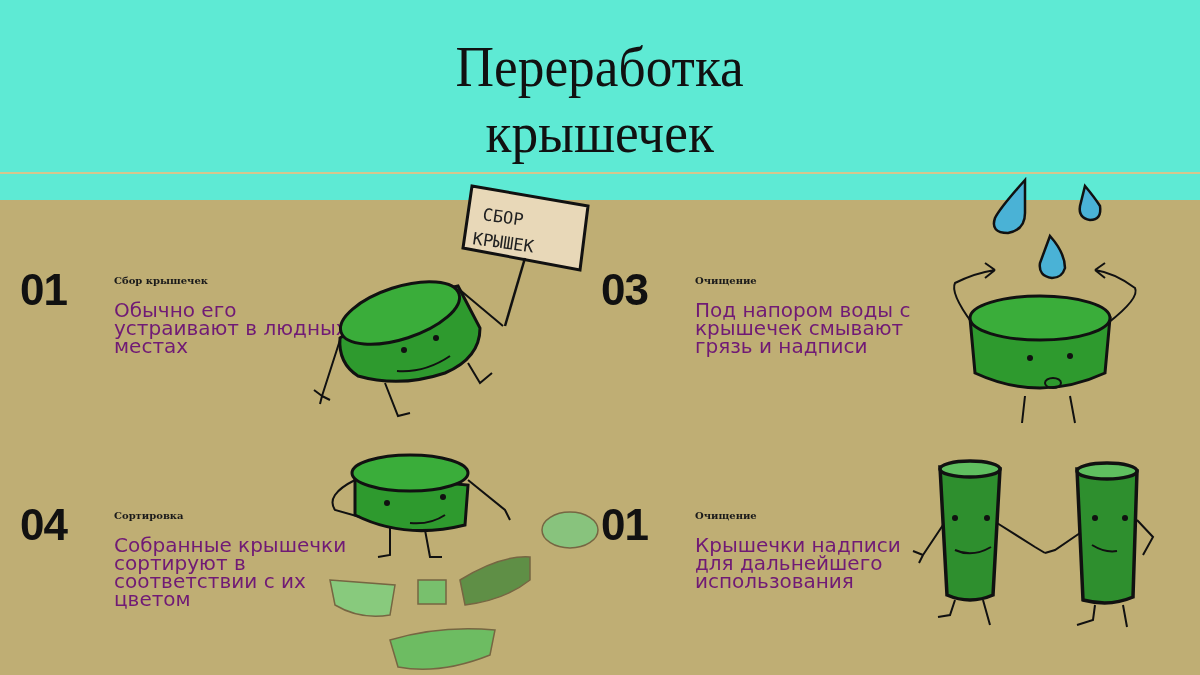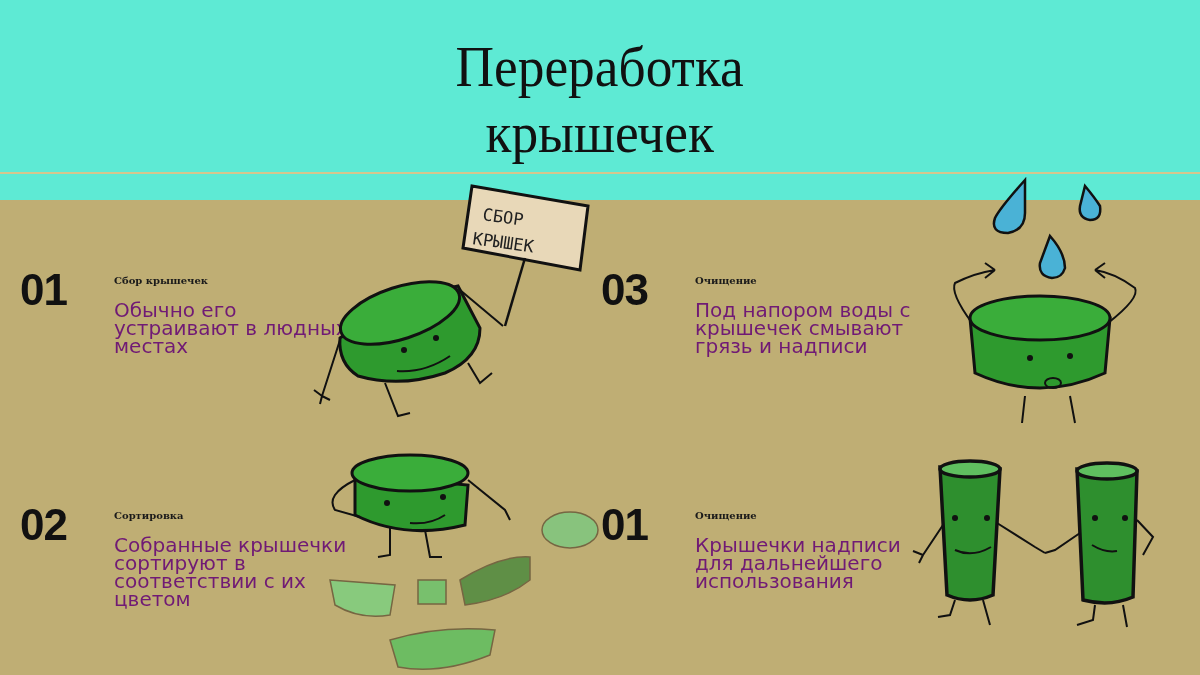--- a/index.html
+++ b/index.html
@@ -46,21 +46,21 @@
 </div>
 <div class="header-line"></div>
 
 <div class="step" style="left:20px; top:265px;">
   <div class="num">01</div>
   <div class="title">Сбор крышечек</div>
   <div class="desc">Обычно его устраивают в людных местах</div>
 </div>
 
 <div class="step" style="left:20px; top:500px;">
-  <div class="num">02</div>
+  <div class="num">04</div>
   <div class="title">Сортировка</div>
   <div class="desc">Собранные крышечки сортируют в соответствии с их цветом</div>
 </div>
 
 <div class="step" style="left:601px; top:265px;">
   <div class="num">03</div>
   <div class="title">Очищение</div>
   <div class="desc">Под напором воды с крышечек смывают грязь и надписи</div>
 </div>
 

